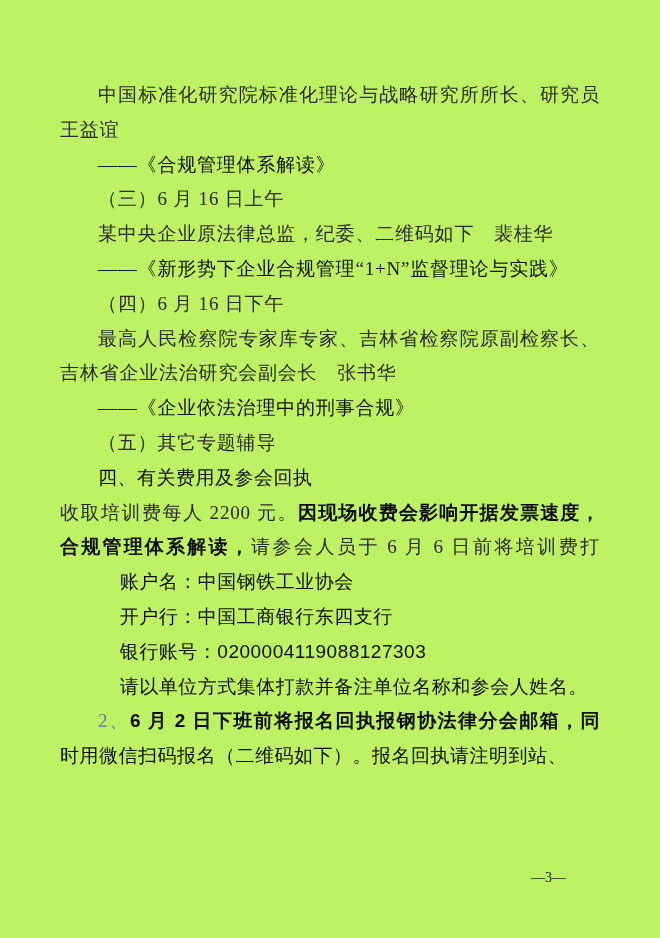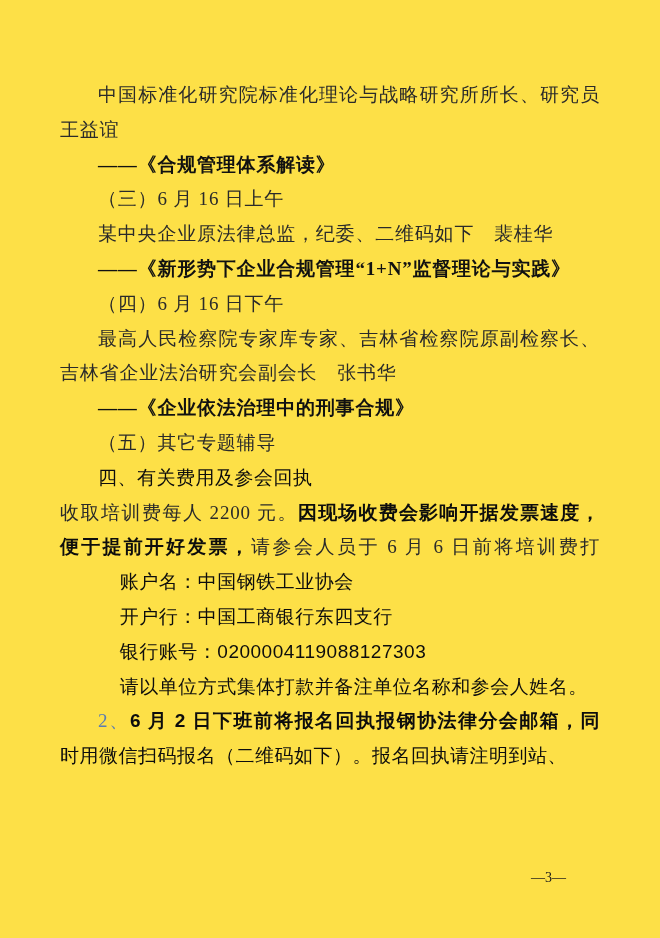--- a/index.html
+++ b/index.html
@@ -4,42 +4,42 @@
 <style>
   html, body {
     margin: 0;
     padding: 0;
     background: #ffffff;
   }
   .page {
     position: relative;
     width: 660px;
     height: 938px;
-    background: #fde047;
+    background: #bef264;
     overflow: hidden;
     font-family: "Liberation Serif", "DejaVu Serif", serif;
   }
   .content {
     position: absolute;
     left: 60px;
     top: 78px;
     width: 540px;
     font-size: 19px;
     line-height: 34.8px;
     letter-spacing: 0.8px;
     color: #2a2a2a;
     text-align: justify;
   }
   .line { margin: 0; padding: 0; }
   .ind2 { text-indent: 2em; }
   .ind3 { text-indent: 3.15em; }
   .fill { text-align-last: justify; -moz-text-align-last: justify; }
   
   .kai {
-    font-weight: bold;
+    font-weight: normal;
     color: #111111;
   }
   
   .hei {
     font-family: "Liberation Sans", "DejaVu Sans", sans-serif;
     font-weight: normal;
     color: #0d0d0d;
     letter-spacing: 0.5px;
   }
   .bold-run {
@@ -75,21 +75,21 @@
     <div class="line ind2">（三）6 月 16 日上午</div>
     <div class="line ind2">某中央企业原法律总监，纪委、二维码如下　裴桂华</div>
     <div class="line ind2 kai">——《新形势下企业合规管理“1+N”监督理论与实践》</div>
     <div class="line ind2">（四）6 月 16 日下午</div>
     <div class="line ind2 fill">最高人民检察院专家库专家、吉林省检察院原副检察长、</div>
     <div class="line">吉林省企业法治研究会副会长　张书华</div>
     <div class="line ind2 kai">——《企业依法治理中的刑事合规》</div>
     <div class="line ind2">（五）其它专题辅导</div>
     <div class="line ind2 hei">四、有关费用及参会回执</div>
     <div class="line fill"><span>收取培训费每人 2200 元。</span><span class="bold-run">因现场收费会影响开据发票速度，</span></div>
-    <div class="line fill"><span class="bold-run">便于提前开好发票，</span><span>请参会人员于 6 月 6 日前将培训费打</span></div>
+    <div class="line fill"><span class="bold-run">合规管理体系解读，</span><span>请参会人员于 6 月 6 日前将培训费打</span></div>
     <div class="line ind3 hei">账户名：中国钢铁工业协会</div>
     <div class="line ind3 hei">开户行：中国工商银行东四支行</div>
     <div class="line ind3 hei">银行账号：0200004119088127303</div>
     <div class="line ind3 hei">请以单位方式集体打款并备注单位名称和参会人姓名。</div>
     <div class="line ind2 fill"><span class="blue-num">2、</span><span class="bold-run">6 月 2 日下班前将报名回执报钢协法律分会邮箱，同</span></div>
     <div class="line hei">时用微信扫码报名（二维码如下）。报名回执请注明到站、</div>
   </div>
   <div class="page-number">—3—</div>
 </div>
 

